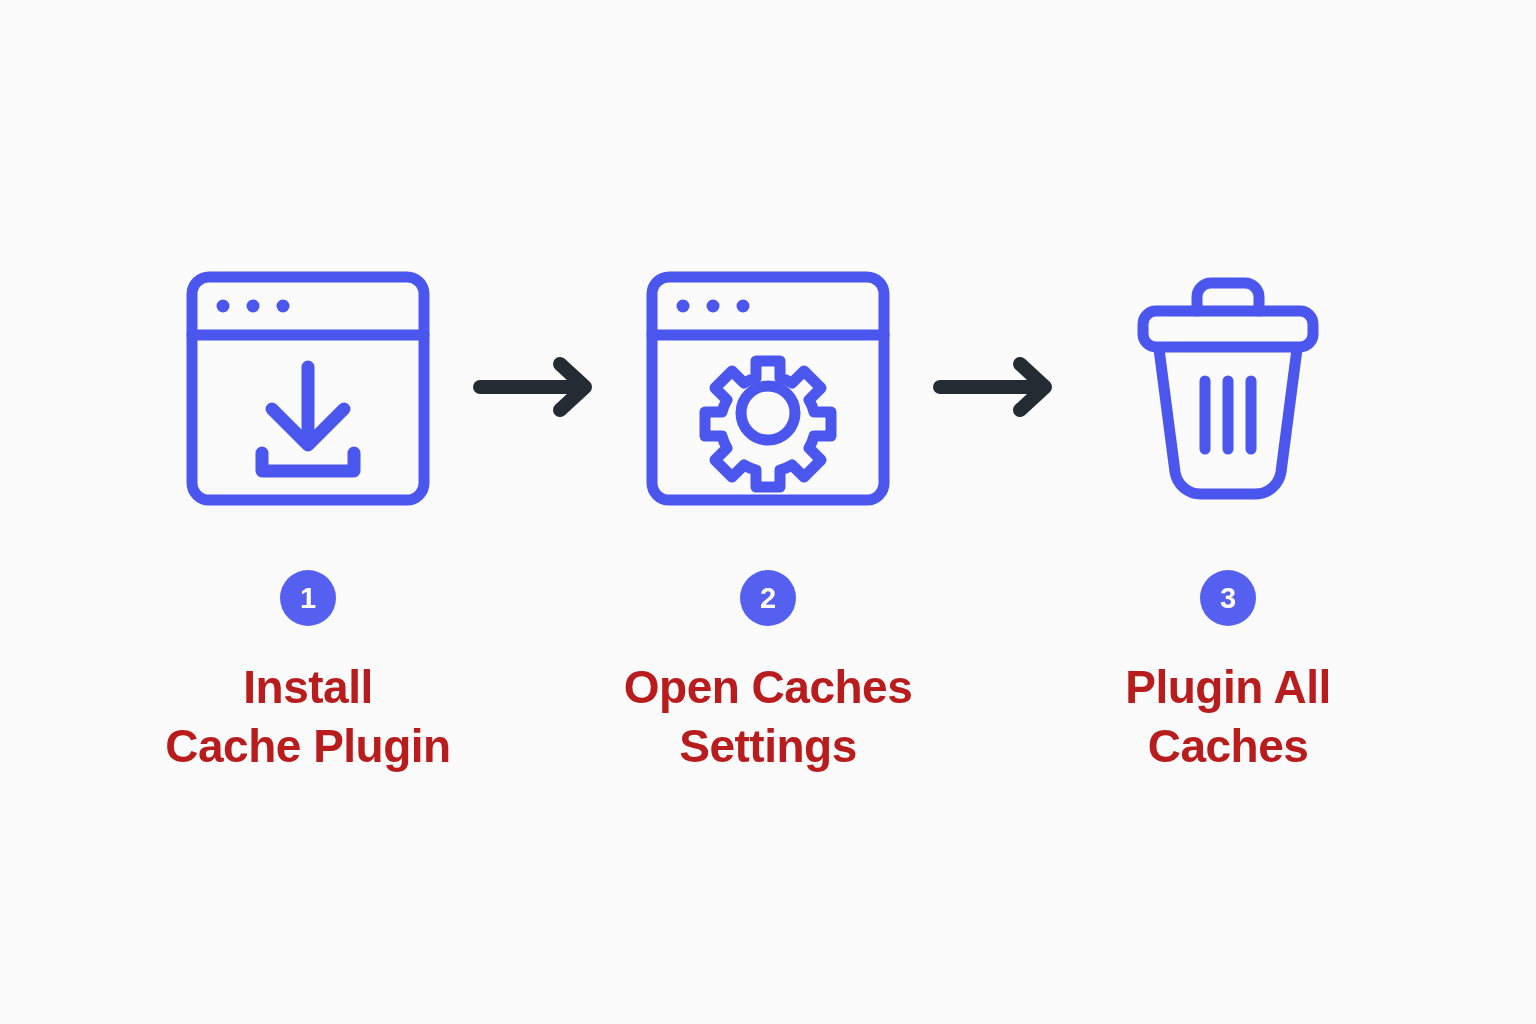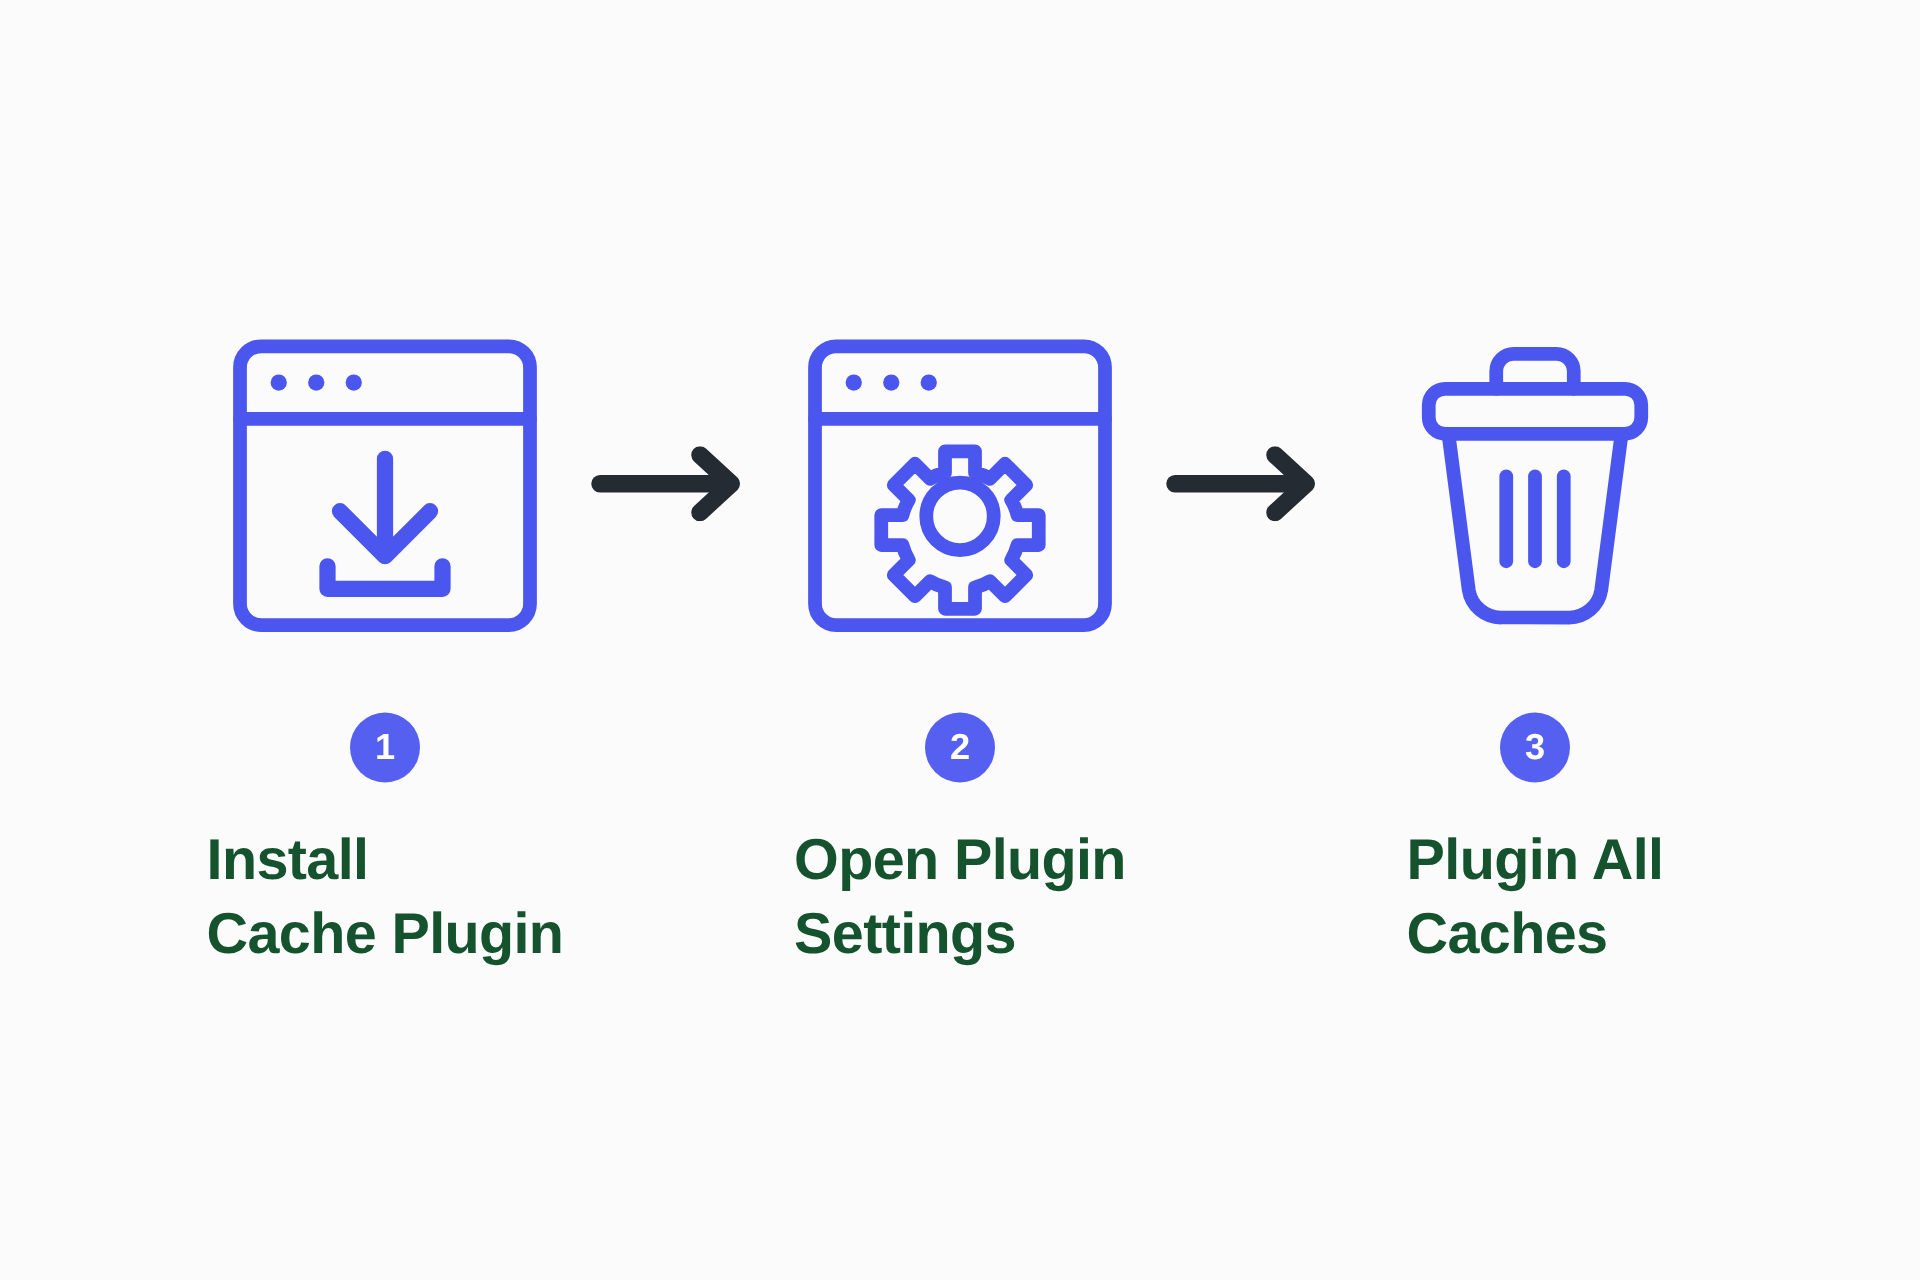--- a/index.html
+++ b/index.html
@@ -61,21 +61,22 @@
     font-size: 29px;
     font-weight: bold;
     line-height: 1;
     margin-top: 58px;
     letter-spacing: 0px;
     font-family: "Liberation Sans", sans-serif;
   }
 
   .step-label {
     margin-top: 32px;
-    color: #14532d;
+    text-align: center;
+    color: #b91c1c;
     font-size: 46px;
     font-weight: bold;
     line-height: 1.28;
     letter-spacing: -0.5px;
     white-space: pre-line;
     font-family: "Liberation Sans", sans-serif;
   }
 
   
   .arrow-wrap {
@@ -140,21 +141,21 @@
             <circle cx="70" cy="39" r="6.5"></circle>
             <circle cx="100" cy="39" r="6.5"></circle>
           </g>
           <g fill="none" stroke="#4a56ee" stroke-width="11" stroke-linecap="round" stroke-linejoin="round">
             <path d="M113 94 h24 v17 a44 44 0 0 1 12 5 l12 -12 l17 17 l-12 12 a44 44 0 0 1 5 12 h17 v24 h-17 a44 44 0 0 1 -5 12 l12 12 l-17 17 l-12 -12 a44 44 0 0 1 -12 5 v17 h-24 v-17 a44 44 0 0 1 -12 -5 l-12 12 l-17 -17 l12 -12 a44 44 0 0 1 -5 -12 h-17 v-24 h17 a44 44 0 0 1 5 -12 l-12 -12 l17 -17 l12 12 a44 44 0 0 1 12 -5 z"></path>
             <circle cx="125" cy="146" r="27"></circle>
           </g>
         </svg>
       </div>
       <div class="step-badge">2</div>
-      <div class="step-label">Open Plugin
+      <div class="step-label">Open Caches
 Settings</div>
     </div>
 
     <div class="arrow-wrap">
       <svg width="134" height="60" viewBox="0 0 134 60">
         <g fill="none" stroke="#242b33" stroke-width="14" stroke-linecap="round" stroke-linejoin="round">
           <line x1="9" y1="30" x2="112" y2="30"></line>
           <polyline points="89,7 114,30 89,53"></polyline>
         </g>
       </svg>

